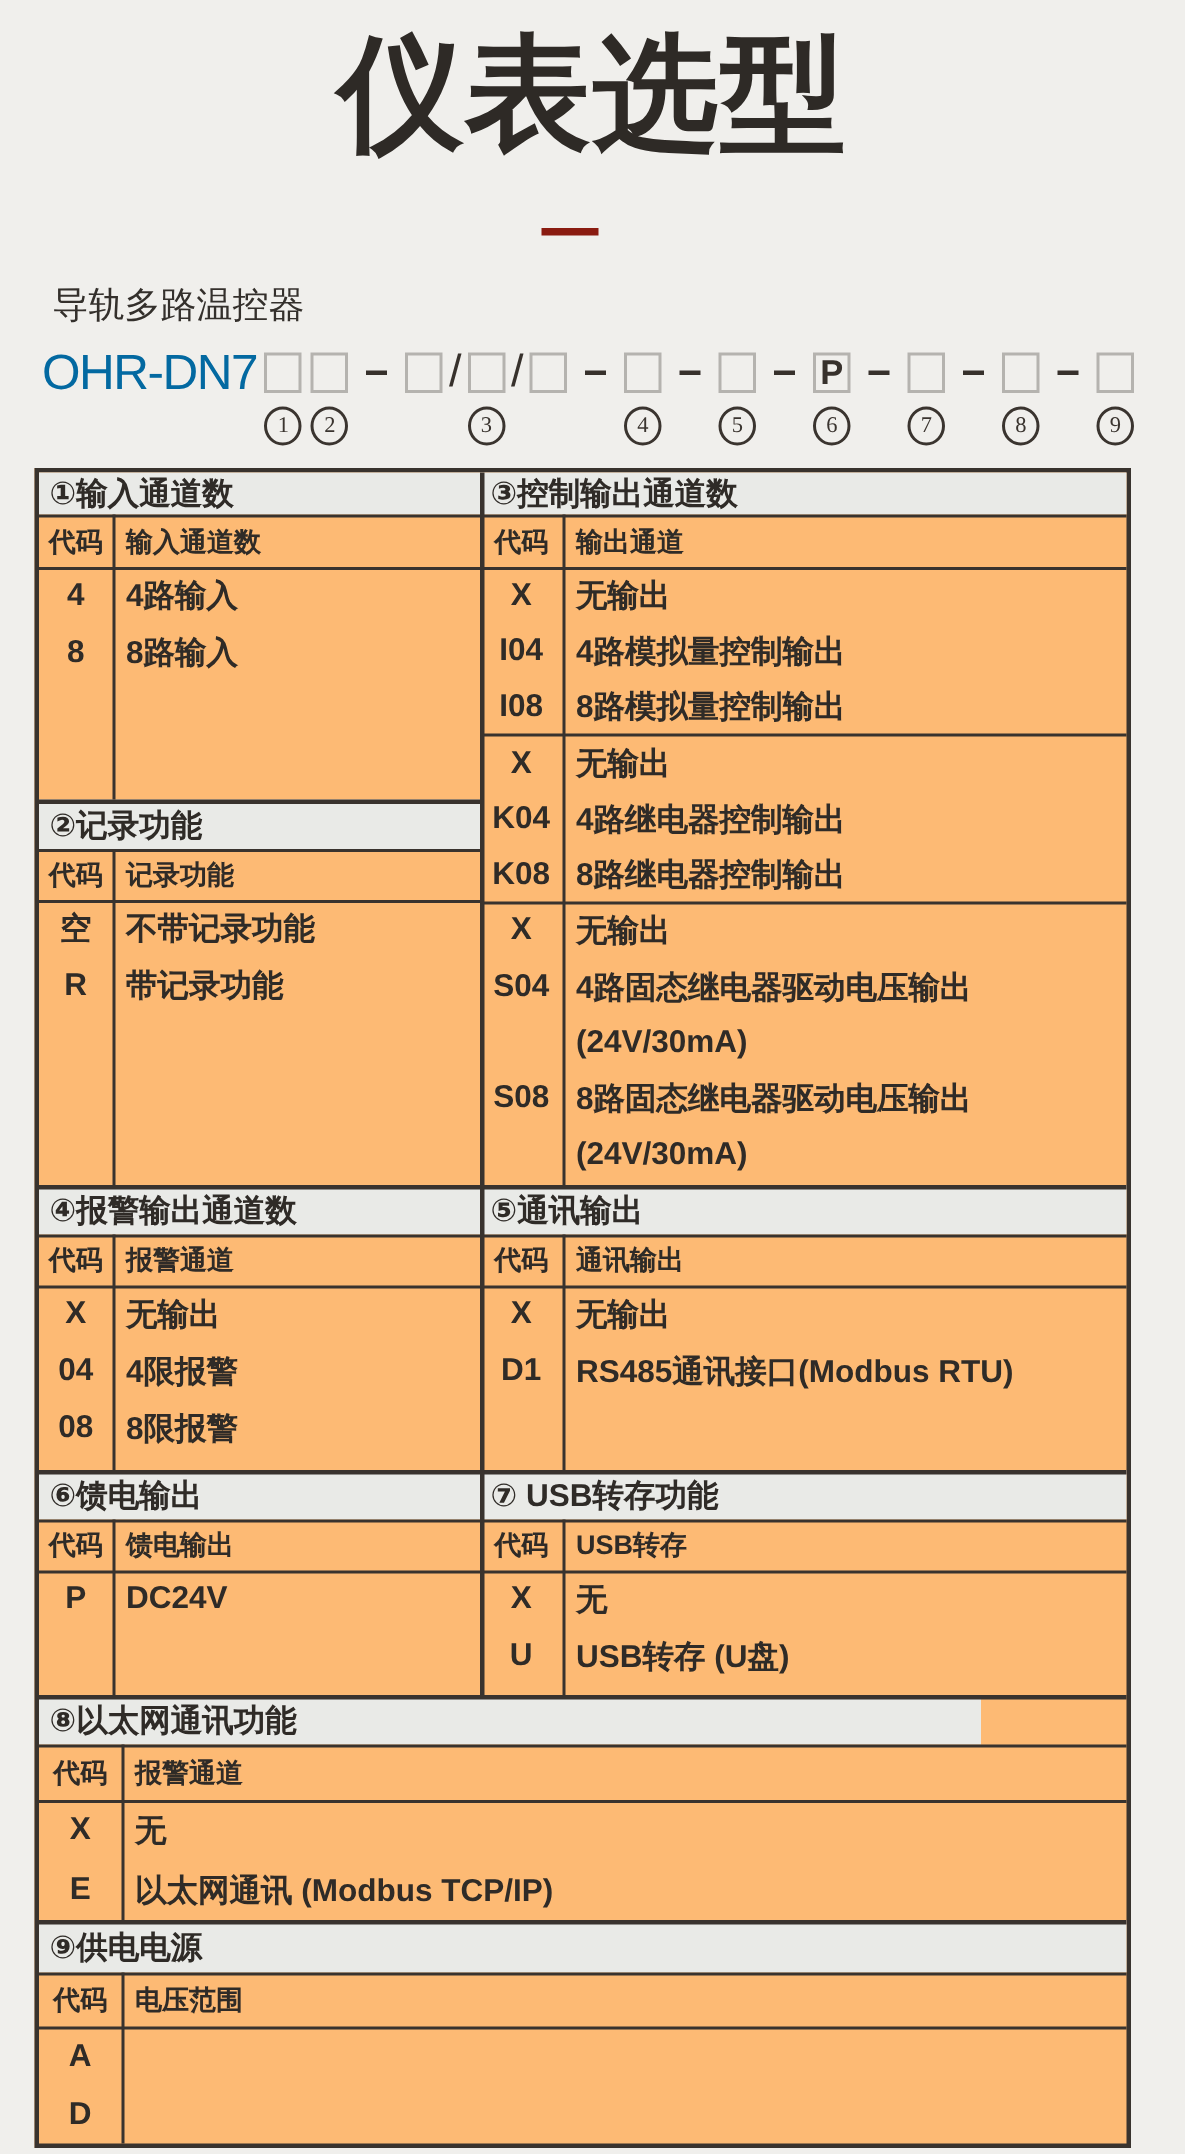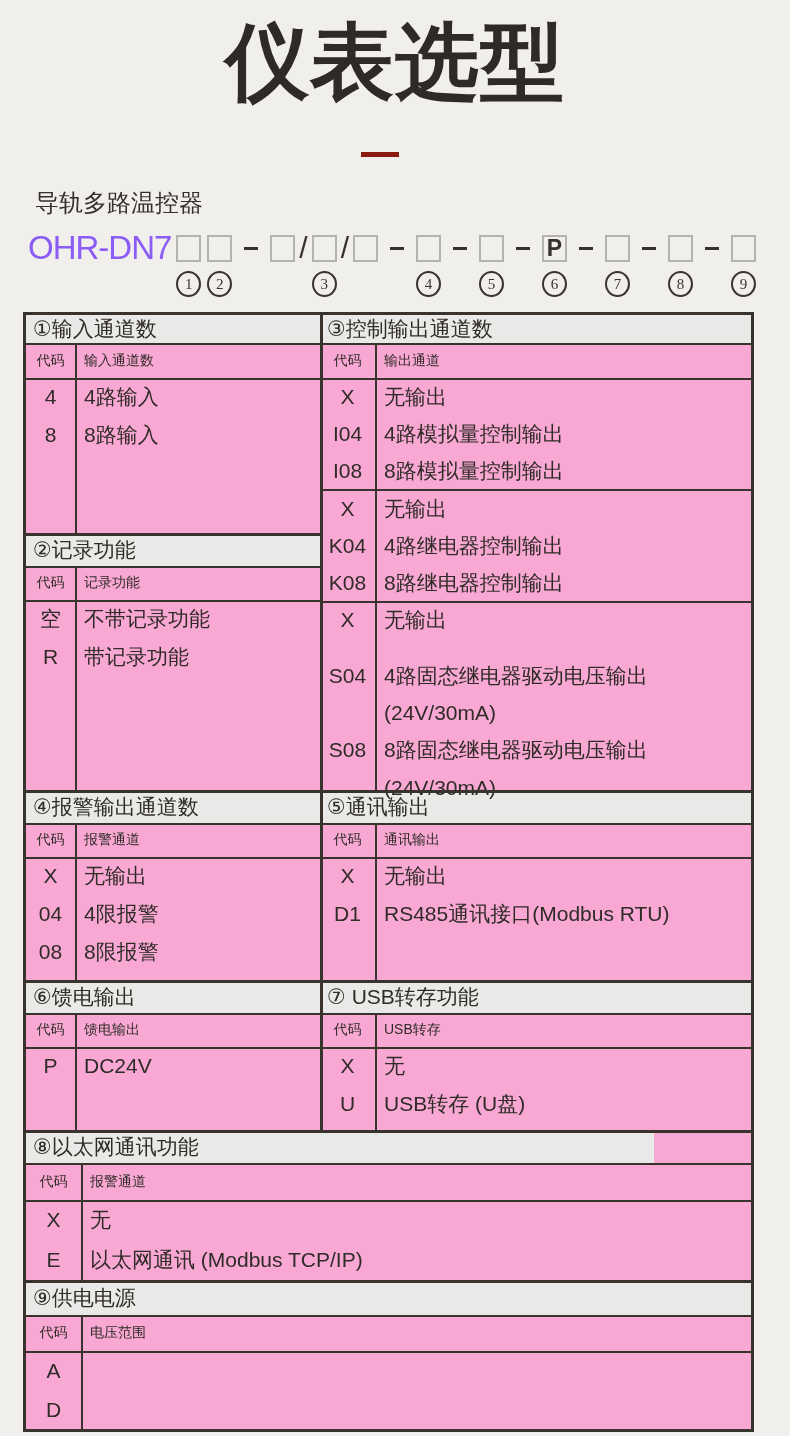--- a/index.html
+++ b/index.html
@@ -10,37 +10,37 @@
   }
   .title{position:absolute;top:16px;left:0;width:790px;text-align:center;
     font-size:84px;font-weight:bold;letter-spacing:1px;color:#2e2a26;line-height:1.1;}
   .title-dash{position:absolute;left:361px;top:152px;width:38px;height:5px;background:#8a1b10;}
   .subtitle{position:absolute;left:35px;top:187px;font-size:24px;color:#34302c;}
 
   
   .model{position:absolute;left:28px;top:231px;display:flex;align-items:flex-start;}
   .munit{display:flex;flex-direction:column;align-items:center;}
   .mtop{height:34px;display:flex;align-items:center;}
-  .mprefix{font-size:33px;letter-spacing:-1px;color:#8b5cf6;line-height:34px;padding-right:2px;}
+  .mprefix{font-size:33px;letter-spacing:-1px;color:#0369a1;line-height:34px;padding-right:2px;}
   .mbox{width:21px;height:23px;border:2px solid #b5b3af;margin:0 3px;
     display:flex;align-items:center;justify-content:center;
     font-size:23px;font-weight:600;color:#37312c;background:transparent;}
   .mdash{width:14px;height:3px;background:#37312c;margin:0 9px;}
   .mslash{font-size:30px;color:#37312c;margin:0 1px;line-height:32px;}
   .mcircle{margin-top:6px;width:21px;height:22px;border:2px solid #3a342f;border-radius:50%;
     display:flex;align-items:center;justify-content:center;
     font-size:15px;color:#3a342f;font-family:"Liberation Serif","DejaVu Serif",serif;}
   .mslot{margin-top:6px;height:26px;}
 
   
   .table{position:absolute;left:23px;top:312px;width:731px;height:1120px;
-    border:3px solid #39332e;background:#f9a8d4;box-sizing:border-box;}
+    border:3px solid #39332e;background:#fdba74;box-sizing:border-box;font-weight:bold;}
   .hdr{position:absolute;box-sizing:border-box;background:#e9eae7;
     font-size:21px;padding-left:7px;display:flex;align-items:center;white-space:nowrap;}
-  .sub{position:absolute;display:flex;box-sizing:border-box;font-size:14px;white-space:nowrap;}
+  .sub{position:absolute;display:flex;box-sizing:border-box;font-size:18px;white-space:nowrap;}
   .scode{flex:none;display:flex;align-items:center;justify-content:center;}
   .slabel{display:flex;align-items:center;padding-left:9px;}
   .rows{position:absolute;}
   .trow{display:flex;box-sizing:border-box;white-space:nowrap;}
   .tcode{flex:none;display:flex;align-items:center;justify-content:center;font-size:21px;}
   .tval{display:flex;align-items:center;padding-left:9px;font-size:21px;}
   .hl,.vl{position:absolute;background:#39332e;}
 </style>
 </head>
 <body>
@@ -259,21 +259,21 @@
         <span class="tval">4路继电器控制输出</span>
       </div>
       <div class="trow" style="height: 37.3px;">
         <span class="tcode" style="width: 55px;">K08</span>
         <span class="tval">8路继电器控制输出</span>
       </div>
       <div class="trow" style="height: 37.3px;">
         <span class="tcode" style="width: 55px;">X</span>
         <span class="tval">无输出</span>
       </div>
-      <div class="trow" style="height: 37.3px; margin-top: 18px;">
+      <div class="trow" style="height: 37.3px;">
         <span class="tcode" style="width: 55px;">S04</span>
         <span class="tval">4路固态继电器驱动电压输出</span>
       </div>
       <div class="trow" style="height: 37.3px;">
         <span class="tcode" style="width: 55px;"></span>
         <span class="tval">(24V/30mA)</span>
       </div>
       <div class="trow" style="height: 37.3px;">
         <span class="tcode" style="width: 55px;">S08</span>
         <span class="tval">8路固态继电器驱动电压输出</span>

